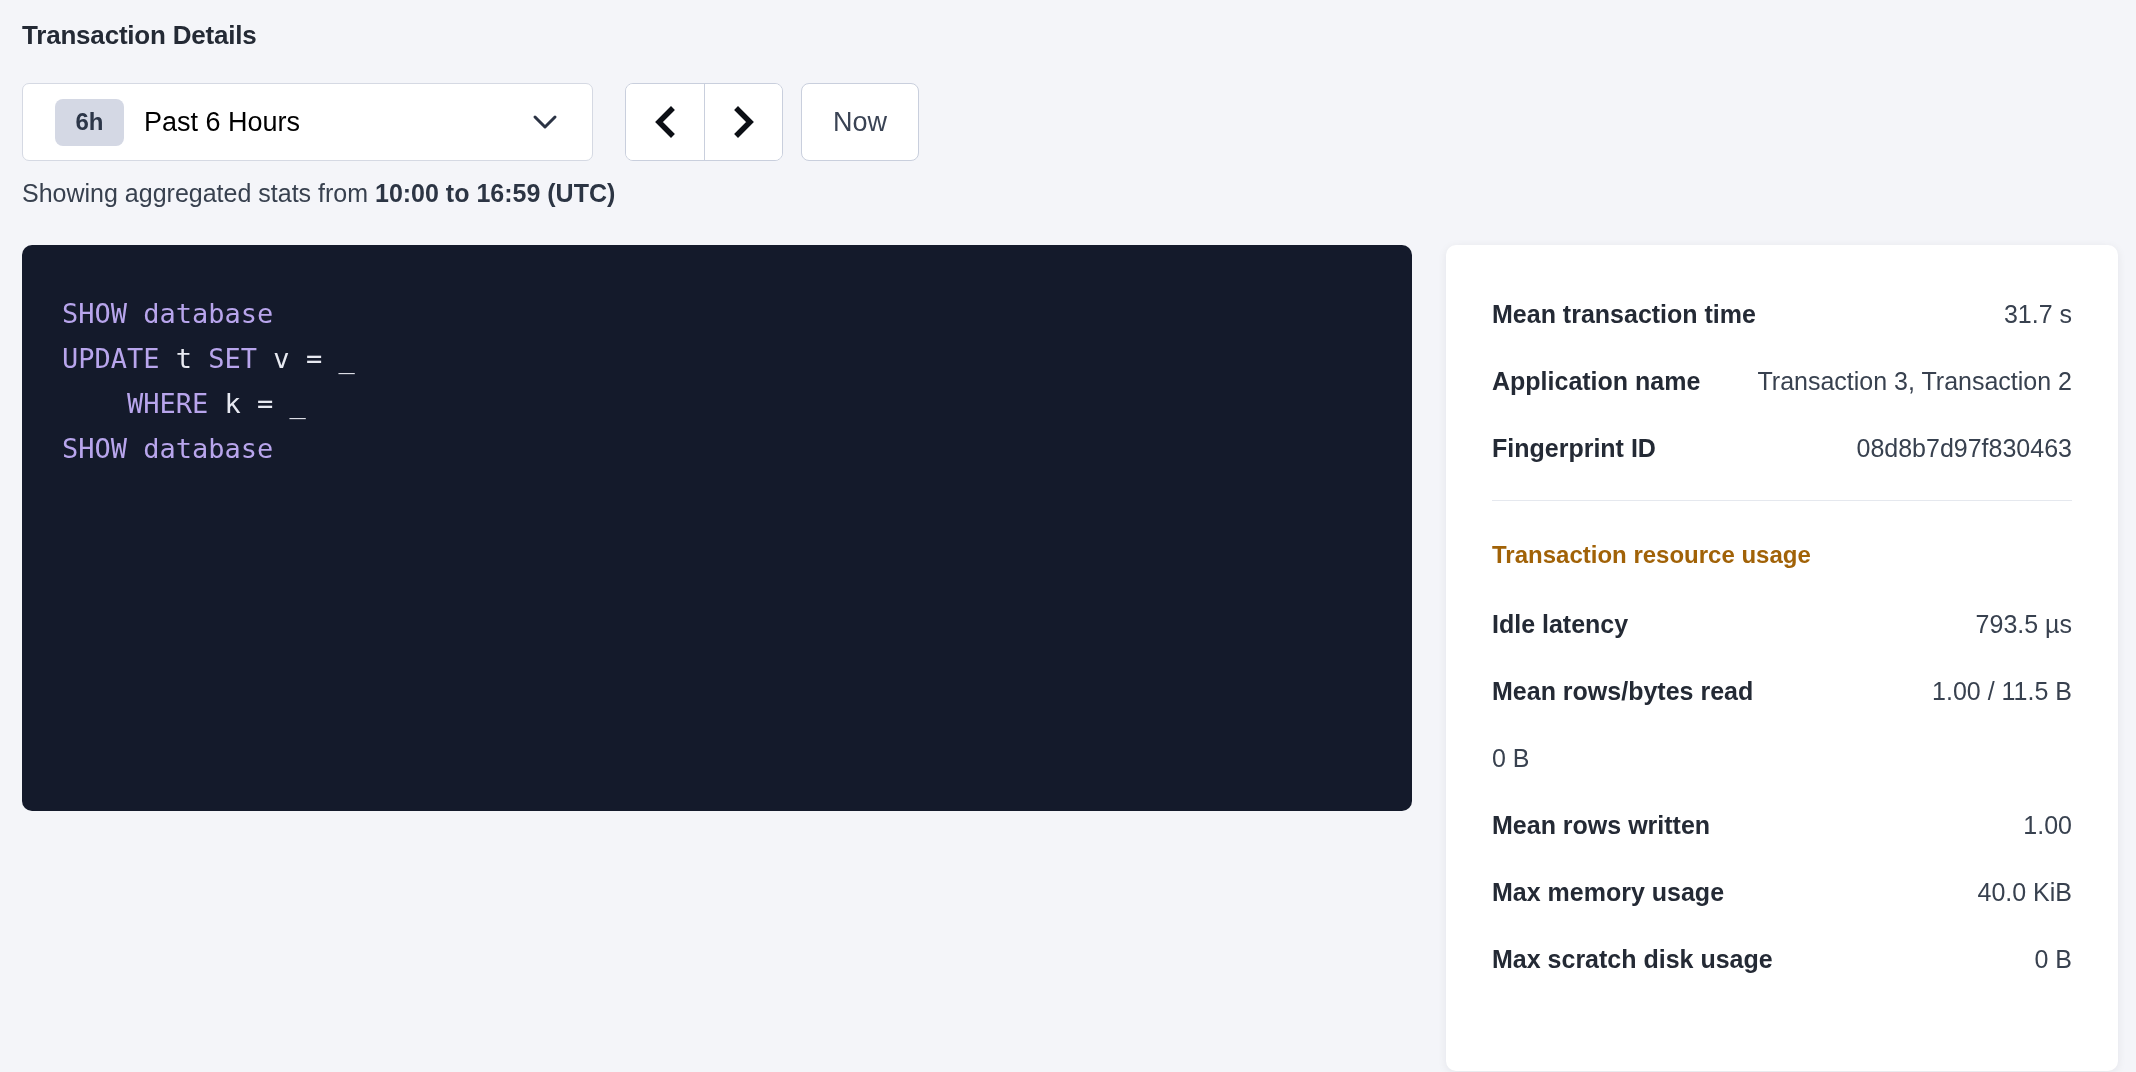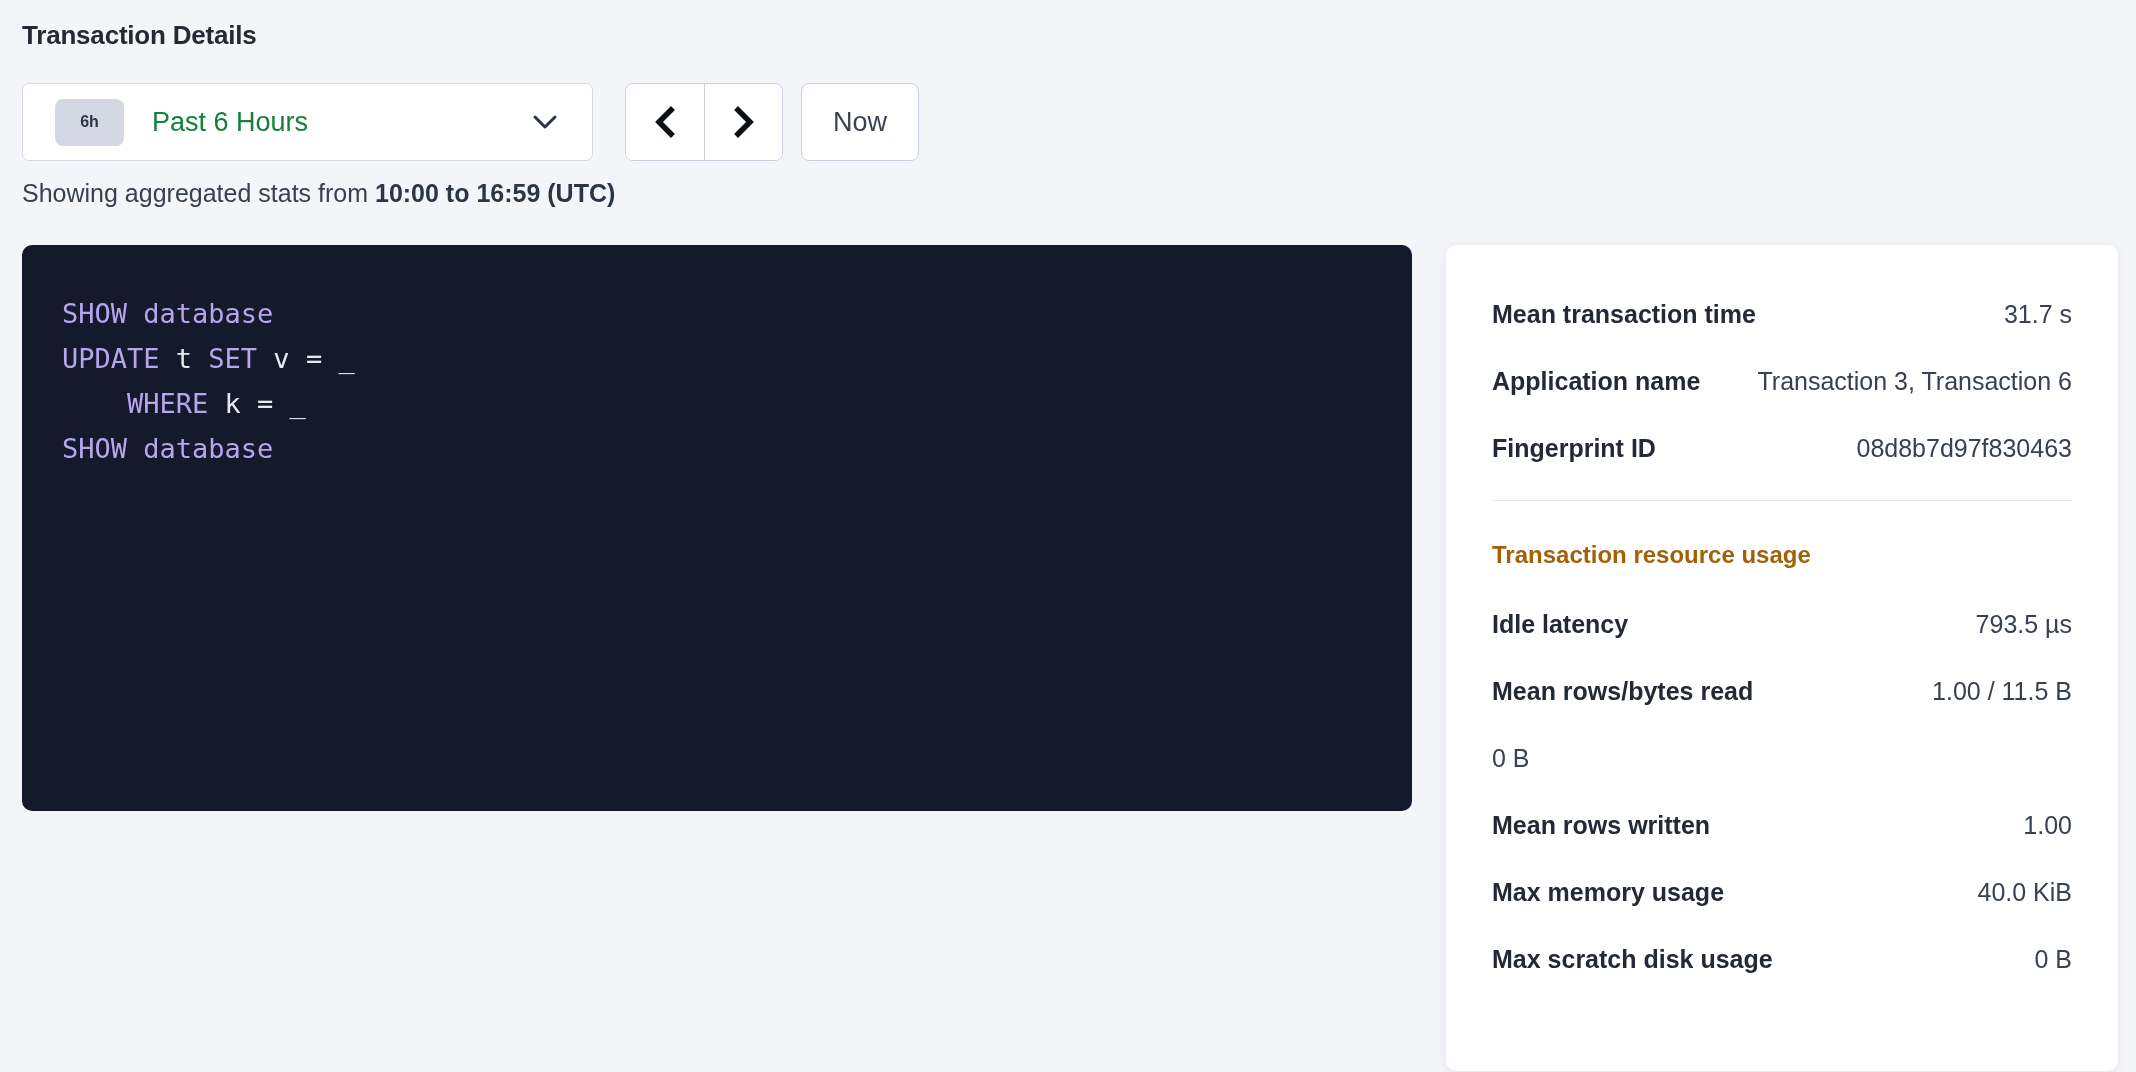--- a/index.html
+++ b/index.html
@@ -29,27 +29,27 @@
     border: 1px solid #d5d9e3;
     border-radius: 7px;
     display: flex; align-items: center;
     padding: 0 34px 0 32px;
     cursor: pointer;
   }
   .time-badge {
     background: #d4d8e4;
     color: #2c3648;
     font-weight: 700;
-    font-size: 16px;
+    font-size: 24px;
     width: 69px; height: 47px;
     border-radius: 8px;
     display: flex; align-items: center; justify-content: center;
     flex: none;
   }
-  .time-label { font-size: 27px; color: #15803d; margin-left: 28px; }
+  .time-label { font-size: 27px; color: #000000; margin-left: 20px; }
   .dd-chevron { margin-left: auto; flex: none; display: block; }
 
   .nav-group {
     margin-left: 32px;
     display: flex;
     border: 1px solid #c9cfdd;
     border-radius: 8px;
     background: #ffffff;
     overflow: hidden;
     height: 78px;
@@ -179,21 +179,21 @@
 
     <aside class="details-panel">
       <div id="summary-rows">
   <div class="stat-row">
     <span class="stat-label">Mean transaction time</span>
     <span class="stat-value">31.7 s</span>
   </div>
 
   <div class="stat-row">
     <span class="stat-label">Application name</span>
-    <span class="stat-value">Transaction 3, Transaction 6</span>
+    <span class="stat-value">Transaction 3, Transaction 2</span>
   </div>
 
   <div class="stat-row">
     <span class="stat-label">Fingerprint ID</span>
     <span class="stat-value">08d8b7d97f830463</span>
   </div>
 </div>
       <hr class="divider">
       <h2 class="section-heading">Transaction resource usage</h2>
       <div id="resource-rows">

